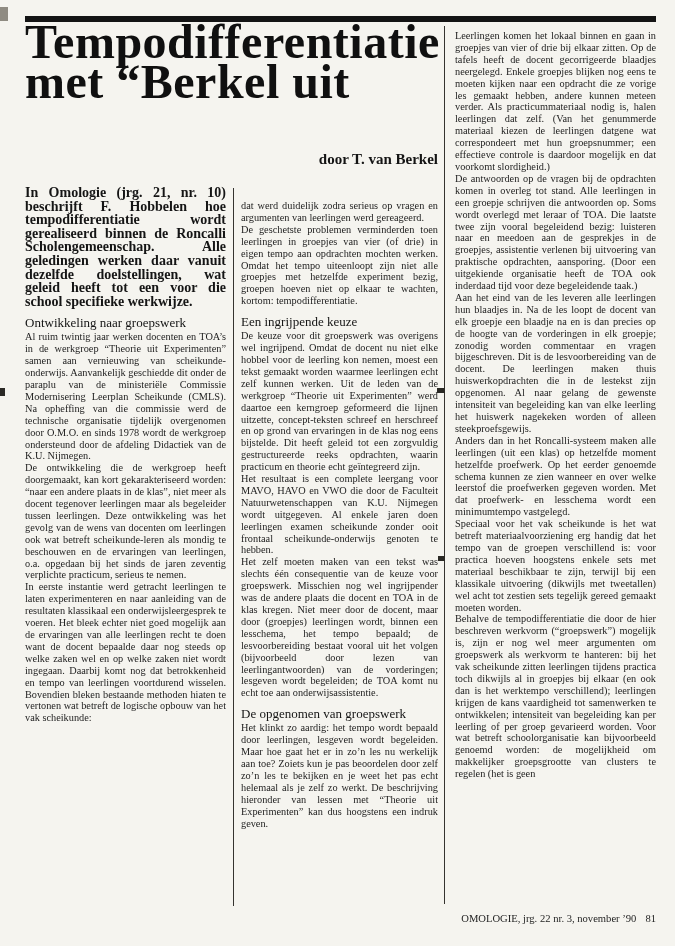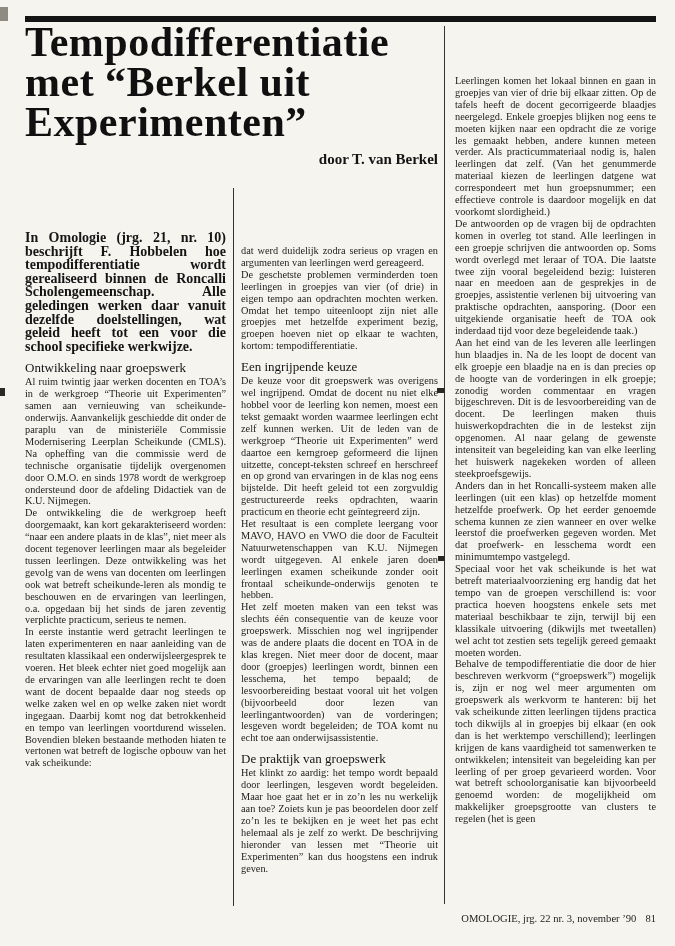--- a/index.html
+++ b/index.html
@@ -10,32 +10,32 @@
     overflow:hidden;
     font-family:"Liberation Serif","DejaVu Serif",serif;
     color:#1a1a1a;
   }
   .topbar{
     position:absolute;left:25px;top:16px;width:631px;height:6px;
     background:#141414;
   }
   .title{
     position:absolute;left:25px;top:22px;width:420px;margin:0;
-    font-size:42px;line-height:40px;font-weight:bold;
+    font-size:48px;line-height:40px;font-weight:bold;
     letter-spacing:0.5px;color:#101010;
   }
   .tline{display:block;white-space:nowrap;}
   .byline{
     position:absolute;left:25px;top:151px;width:413px;
     text-align:right;font-weight:bold;font-size:15px;color:#141414;
   }
   .vrule{position:absolute;width:1px;background:#35332f;}
   .vrule1{left:233px;top:188px;height:718px;}
   .vrule2{left:444px;top:26px;height:878px;}
-  .col{position:absolute;text-align:justify;margin-top:45px;}
+  .col{position:absolute;text-align:justify;}
   .col1{left:25px;top:186px;width:201px;height:752px;overflow:hidden;}
   .col2{left:241px;top:200px;width:197px;height:752px;overflow:hidden;}
   .col3{left:455px;top:30px;width:201px;height:872px;overflow:hidden;}
   .lead{
     margin:0;font-weight:bold;
     font-size:14px;line-height:13.6px;color:#151515;
   }
   .bodyp{
     margin:0;font-size:10.3px;line-height:11.9px;color:#1d1d1d;
   }
@@ -58,21 +58,20 @@
 </head>
 <body>
 
 <div class="page">
 
   <div class="topbar"></div>
 
   <h1 class="title">
     <span class="tline">Tempodifferentiatie</span>
     <span class="tline">met “Berkel uit</span>
-    <span class="tline">Experimenten”</span>
   </h1>
 
   <div class="byline">door T. van Berkel</div>
 
   <div class="vrule vrule1"></div>
   <div class="vrule vrule2"></div>
 
   <div class="col col1">
     <p class="lead">In Omologie (jrg. 21, nr. 10) beschrijft F. Hobbelen hoe tempodifferentiatie wordt gerealiseerd binnen de Roncalli Scholengemeenschap. Alle geledingen werken daar vanuit dezelfde doelstellingen, wat geleid heeft tot een voor die school specifieke werkwijze.</p>
     <h3 class="shead">Ontwikkeling naar groepswerk</h3>
@@ -81,21 +80,21 @@
     <p class="bodyp">In eerste instantie werd getracht leerlingen te laten experimenteren en naar aanleiding van de resultaten klassikaal een onderwijsleergesprek te voeren. Het bleek echter niet goed mogelijk aan de ervaringen van alle leerlingen recht te doen want de docent bepaalde daar nog steeds op welke zaken wel en op welke zaken niet wordt ingegaan. Daarbij komt nog dat betrokkenheid en tempo van leerlingen voortdurend wisselen. Bovendien bleken bestaande methoden hiaten te vertonen wat betreft de logische opbouw van het vak scheikunde:</p>
   </div>
 
   <div class="col col2">
     <p class="bodyp">dat werd duidelijk zodra serieus op vragen en argumenten van leerlingen werd gereageerd.</p>
     <p class="bodyp">De geschetste problemen verminderden toen leerlingen in groepjes van vier (of drie) in eigen tempo aan opdrachten mochten werken. Omdat het tempo uiteenloopt zijn niet alle groepjes met hetzelfde experiment bezig, groepen hoeven niet op elkaar te wachten, kortom: tempodifferentiatie.</p>
     <h3 class="shead">Een ingrijpende keuze</h3>
     <p class="bodyp">De keuze voor dit groepswerk was overigens wel ingrijpend. Omdat de docent nu niet elke hobbel voor de leerling kon nemen, moest een tekst gemaakt worden waarmee leerlingen echt zelf kunnen werken. Uit de leden van de werkgroep “Theorie uit Experimenten” werd daartoe een kerngroep geformeerd die lijnen uitzette, concept-teksten schreef en herschreef en op grond van ervaringen in de klas nog eens bijstelde. Dit heeft geleid tot een zorgvuldig gestructureerde reeks opdrachten, waarin practicum en theorie echt geïntegreerd zijn.</p>
     <p class="bodyp">Het resultaat is een complete leergang voor MAVO, HAVO en VWO die door de Faculteit Natuurwetenschappen van K.U. Nijmegen wordt uitgegeven. Al enkele jaren doen leerlingen examen scheikunde zonder ooit frontaal scheikunde-onderwijs genoten te hebben.</p>
     <p class="bodyp">Het zelf moeten maken van een tekst was slechts één consequentie van de keuze voor groepswerk. Misschien nog wel ingrijpender was de andere plaats die docent en TOA in de klas kregen. Niet meer door de docent, maar door (groepjes) leerlingen wordt, binnen een lesschema, het tempo bepaald; de lesvoorbereiding bestaat vooral uit het volgen (bijvoorbeeld door lezen van leerlingantwoorden) van de vorderingen; lesgeven wordt begeleiden; de TOA komt nu echt toe aan onderwijsassistentie.</p>
-    <h3 class="shead">De praktijk van groepswerk</h3>
+    <h3 class="shead">De opgenomen van groepswerk</h3>
     <p class="bodyp">Het klinkt zo aardig: het tempo wordt bepaald door leerlingen, lesgeven wordt begeleiden. Maar hoe gaat het er in zo’n les nu werkelijk aan toe? Zoiets kun je pas beoordelen door zelf zo’n les te bekijken en je weet het pas echt helemaal als je zelf zo werkt. De beschrijving hieronder van lessen met “Theorie uit Experimenten” kan dus hoogstens een indruk geven.</p>
   </div>
 
   <div class="col col3">
     <p class="bodyp">Leerlingen komen het lokaal binnen en gaan in groepjes van vier of drie bij elkaar zitten. Op de tafels heeft de docent gecorrigeerde blaadjes neergelegd. Enkele groepjes blijken nog eens te moeten kijken naar een opdracht die ze vorige les gemaakt hebben, andere kunnen meteen verder. Als practicummateriaal nodig is, halen leerlingen dat zelf. (Van het genummerde materiaal kiezen de leerlingen datgene wat correspondeert met hun groepsnummer; een effectieve controle is daardoor mogelijk en dat voorkomt slordigheid.)</p>
     <p class="bodyp">De antwoorden op de vragen bij de opdrachten komen in overleg tot stand. Alle leerlingen in een groepje schrijven die antwoorden op. Soms wordt overlegd met leraar of TOA. Die laatste twee zijn vooral begeleidend bezig: luisteren naar en meedoen aan de gesprekjes in de groepjes, assistentie verlenen bij uitvoering van praktische opdrachten, aansporing. (Door een uitgekiende organisatie heeft de TOA ook inderdaad tijd voor deze begeleidende taak.)</p>
     <p class="bodyp">Aan het eind van de les leveren alle leerlingen hun blaadjes in. Na de les loopt de docent van elk groepje een blaadje na en is dan precies op de hoogte van de vorderingen in elk groepje; zonodig worden commentaar en vragen bijgeschreven. Dit is de lesvoorbereiding van de docent. De leerlingen maken thuis huiswerkopdrachten die in de lestekst zijn opgenomen. Al naar gelang de gewenste intensiteit van begeleiding kan van elke leerling het huiswerk nagekeken worden of alleen steekproefsgewijs.</p>
     <p class="bodyp">Anders dan in het Roncalli-systeem maken alle leerlingen (uit een klas) op hetzelfde moment hetzelfde proefwerk. Op het eerder genoemde schema kunnen ze zien wanneer en over welke leerstof die proefwerken gegeven worden. Met dat proefwerk- en lesschema wordt een minimumtempo vastgelegd.</p>
     <p class="bodyp">Speciaal voor het vak scheikunde is het wat betreft materiaalvoorziening erg handig dat het tempo van de groepen verschillend is: voor practica hoeven hoogstens enkele sets met materiaal beschikbaar te zijn, terwijl bij een klassikale uitvoering (dikwijls met tweetallen) wel acht tot zestien sets tegelijk gereed gemaakt moeten worden.</p>
     <p class="bodyp">Behalve de tempodifferentiatie die door de hier beschreven werkvorm (“groepswerk”) mogelijk is, zijn er nog wel meer argumenten om groepswerk als werkvorm te hanteren: bij het vak scheikunde zitten leerlingen tijdens practica toch dikwijls al in groepjes bij elkaar (en ook dan is het werktempo verschillend); leerlingen krijgen de kans vaardigheid tot samenwerken te ontwikkelen; intensiteit van begeleiding kan per leerling of per groep gevarieerd worden. Voor wat betreft schoolorganisatie kan bijvoorbeeld genoemd worden: de mogelijkheid om makkelijker groepsgrootte van clusters te regelen (het is geen</p>

